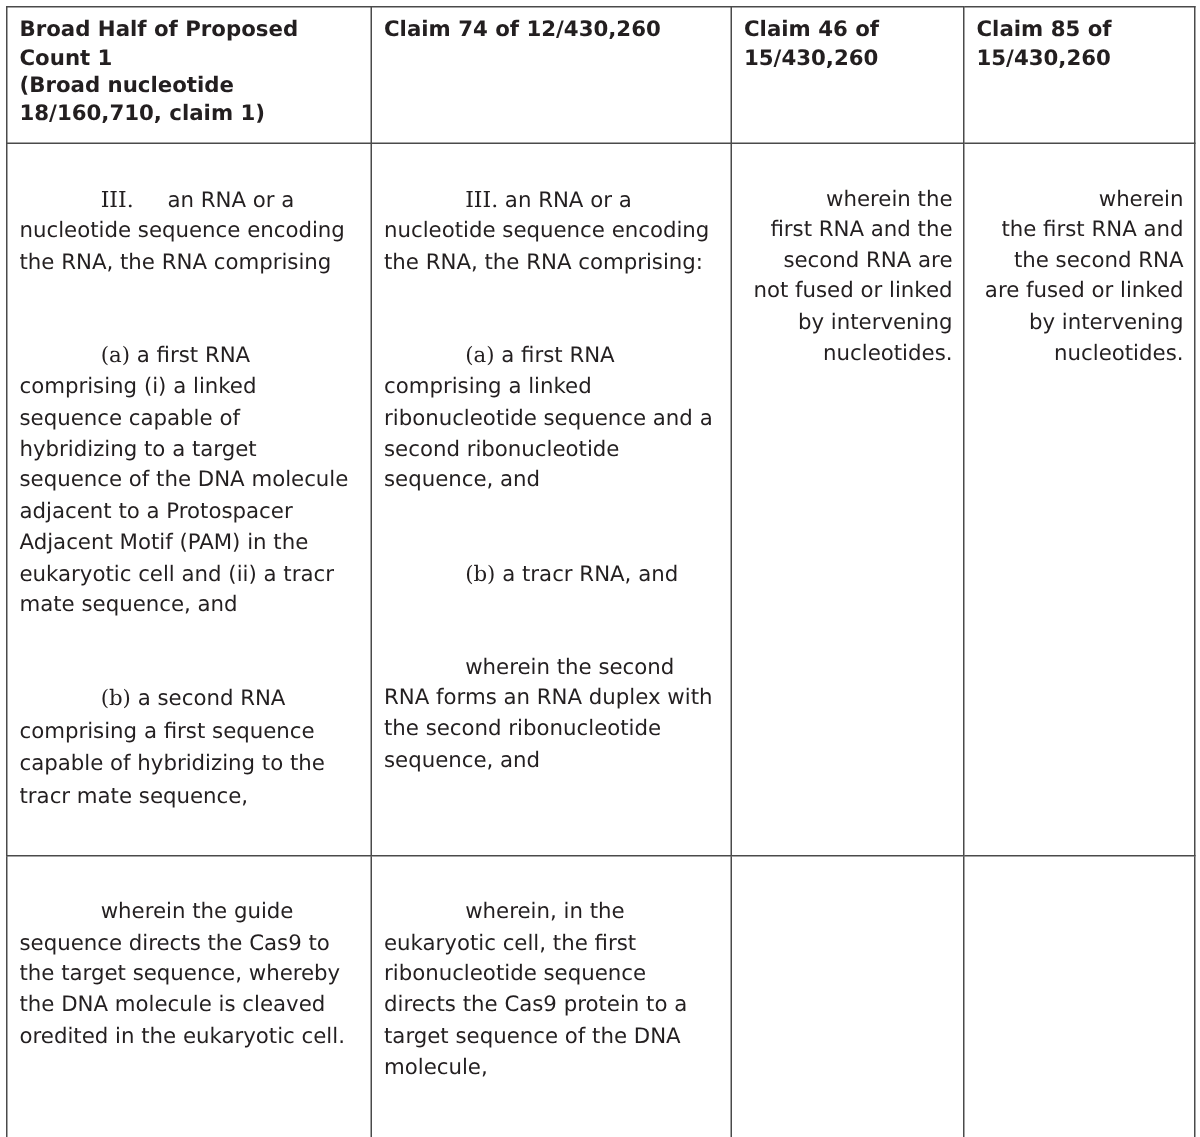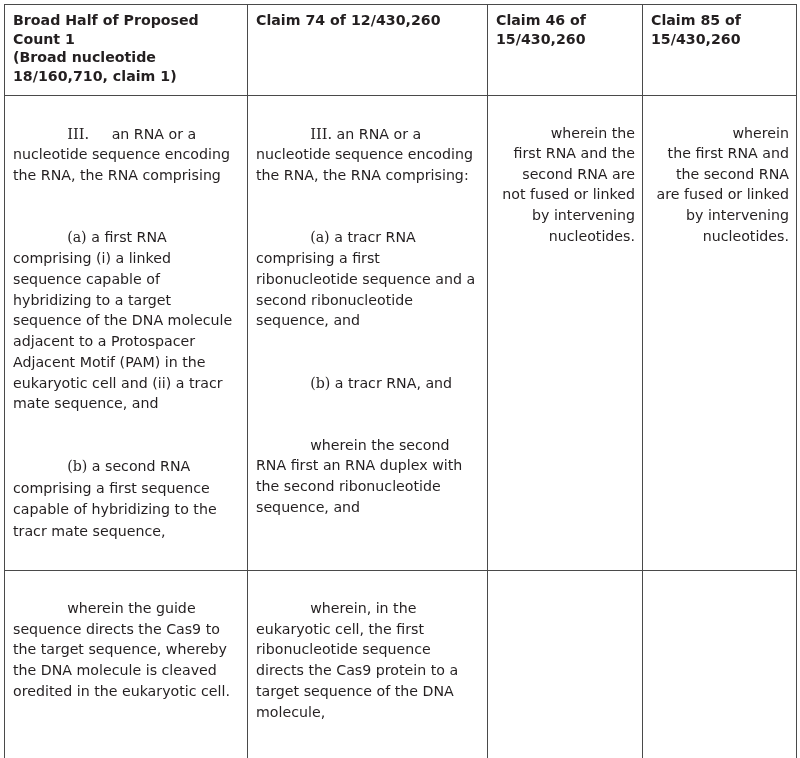--- a/index.html
+++ b/index.html
@@ -130,27 +130,27 @@
           <p class="indent loose">
             <span class="paren">(b)</span><span> </span><span>a second RNA comprising a first sequence capable of hybridizing to the tracr mate sequence,</span>
           </p>
         </td>
 
         <td class="body-cell r1c2">
           <p>
             <span class="roman">III.</span><span> </span><span>an RNA or a nucleotide sequence encoding the RNA, the RNA comprising:</span>
           </p>
           <p class="indent">
-            <span class="paren">(a)</span><span> </span><span>a tracr RNA comprising a first ribonucleotide sequence and a second ribonucleotide sequence, and</span>
+            <span class="paren">(a)</span><span> </span><span>a first RNA comprising a linked ribonucleotide sequence and a second ribonucleotide sequence, and</span>
           </p>
           <p class="indent">
             <span class="paren">(b)</span><span> </span><span>a tracr RNA, and</span>
           </p>
           <p class="indent">
-            <span>wherein the second RNA first an RNA duplex with the second ribonucleotide sequence, and</span>
+            <span>wherein the second RNA forms an RNA duplex with the second ribonucleotide sequence, and</span>
           </p>
         </td>
 
         <td class="body-cell narrow">
           <p>
             <span>wherein the first RNA and the second RNA are not fused or linked by intervening nucleotides.</span>
           </p>
         </td>
 
         <td class="body-cell narrow">

